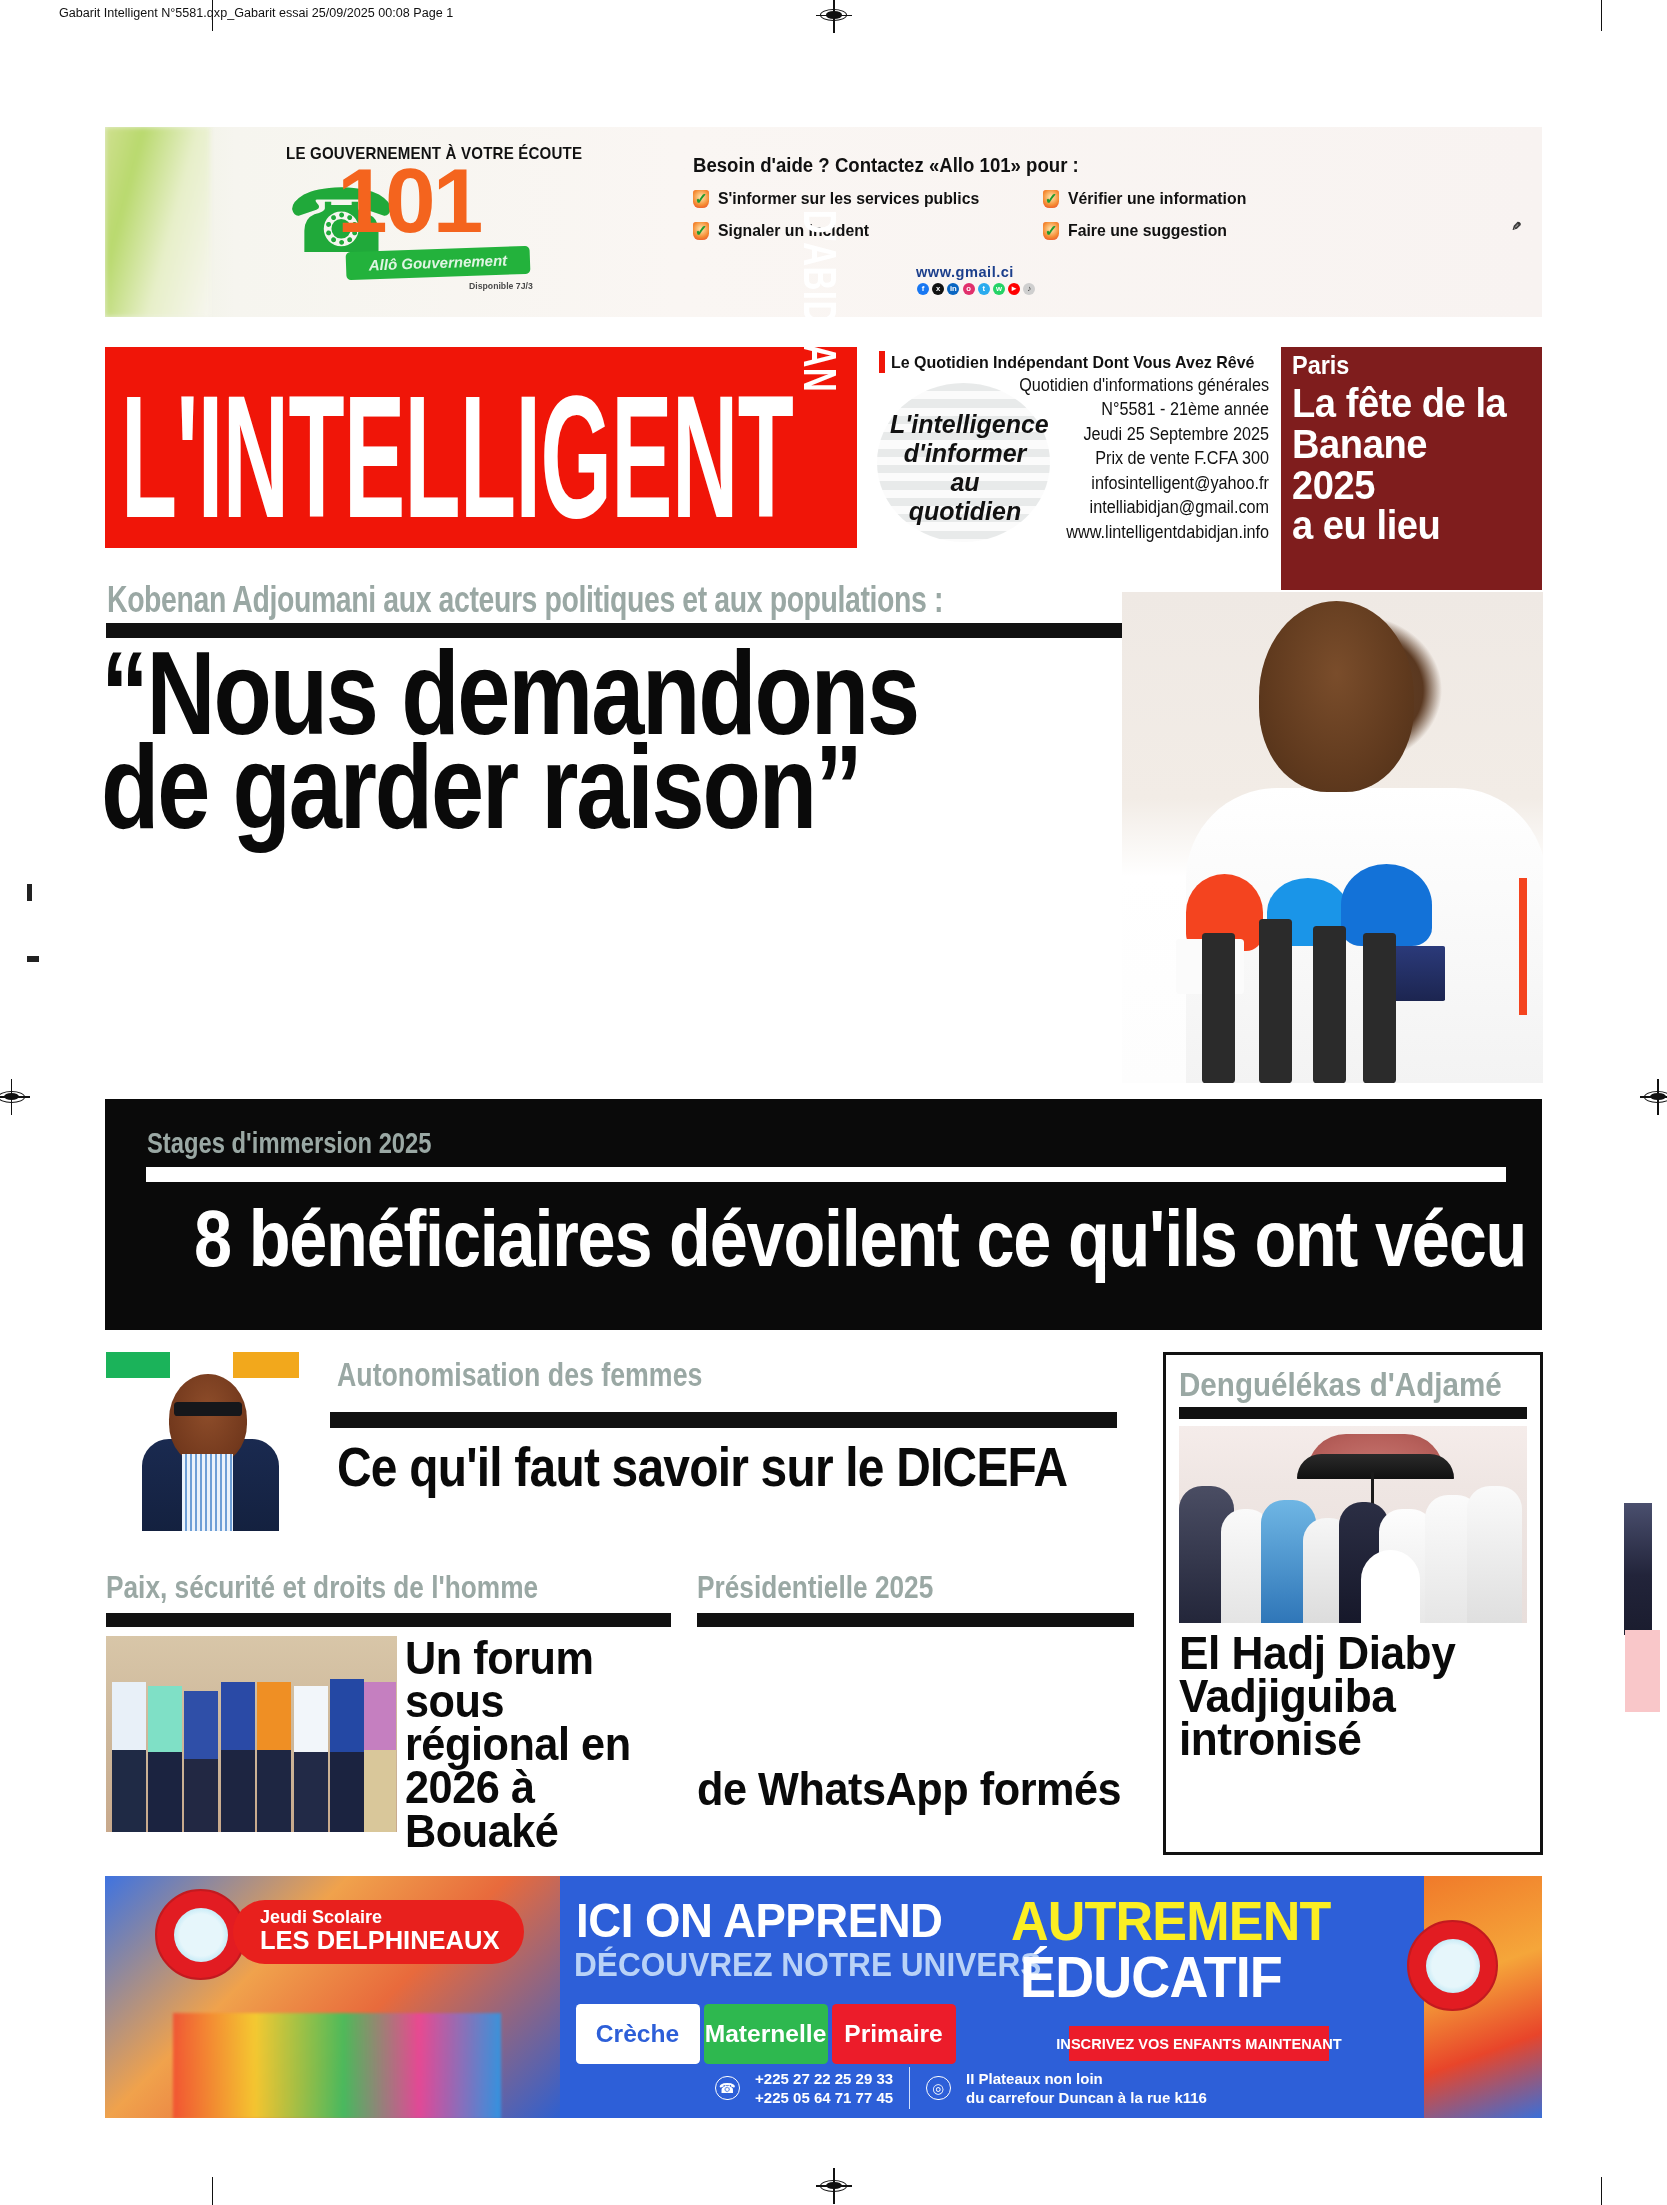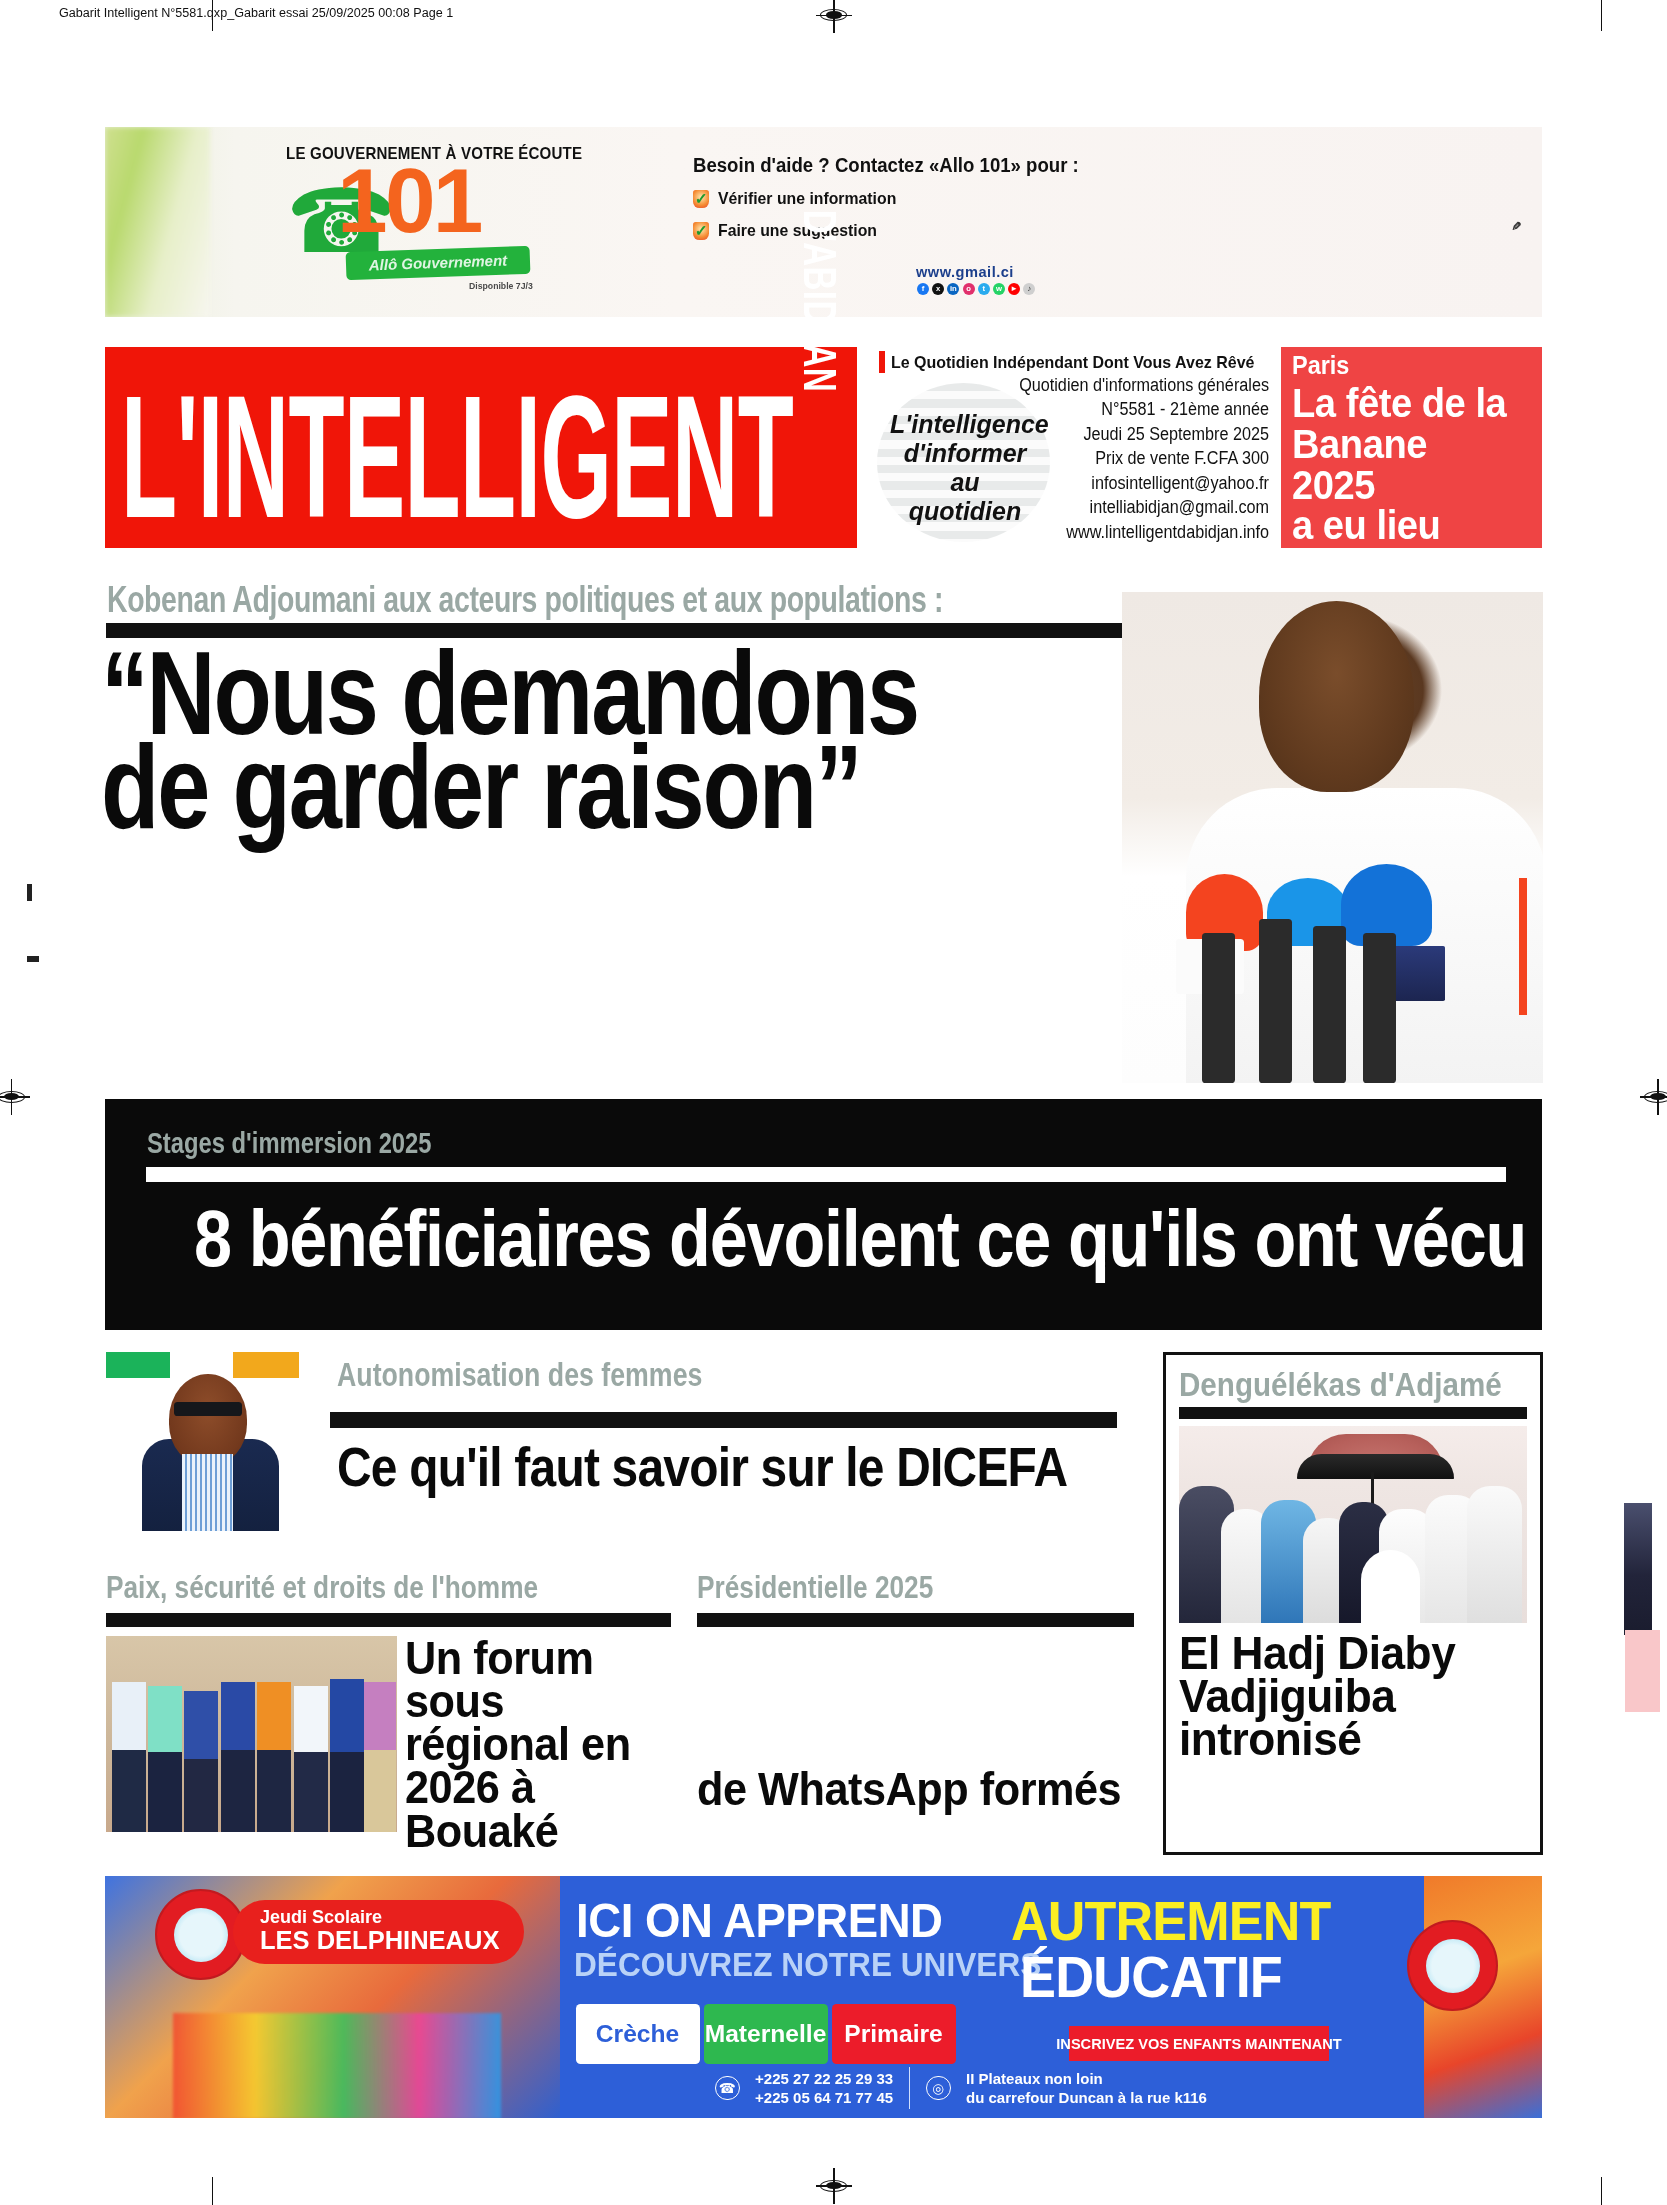--- a/index.html
+++ b/index.html
@@ -161,22 +161,22 @@
   .infoblock {
     position:absolute; left: 966px; top: 373px; width: 303px;
     text-align:right; color:#111;
     font-family:"Liberation Sans Narrow","Liberation Sans",sans-serif;
   }
   .infoblock div {
     font-size: 18px; line-height: 1.36; white-space: nowrap;
     transform: scaleX(0.9); transform-origin: right center;
   }
   .paris-red {
-    position:absolute; left: 1281px; top: 347px; width: 261px; height: 201px;
-    background:#ef4444; padding: 6.4px 10px 0 11px;
+    position:absolute; left: 1281px; top: 347px; width: 261px; height: 243px;
+    background:#7f1d1d; padding: 6.4px 10px 0 11px;
   }
   .paris-kicker {
     font-size: 25.5px; font-weight: bold; color:#fff; line-height: 1;
     font-family:"Liberation Sans Narrow","Liberation Sans",sans-serif;
     transform: scaleX(0.92); transform-origin: left top;
   }
   .paris-head {
     margin-top: 4.6px; font-size: 41px; font-weight: bold; color:#fff;
     line-height: .99; letter-spacing: -0.5px;
     font-family:"Liberation Sans Narrow","Liberation Sans",sans-serif;
@@ -513,20 +513,30 @@
     <div class="gov-phone-icon">☎</div>
     <div class="gov-101">101</div>
     <div class="gov-allo">
       <span>Allô Gouvernement</span>
     </div>
     <div class="gov-dispo">Disponible 7J/3</div>
 
     <div class="gov-right">
       <div class="gov-q">Besoin d'aide ? Contactez «Allo 101» pour :</div>
       <div class="gov-cols">
+        <div class="gov-col">
+          <div class="gov-item">
+            <span class="chk"></span>
+            <span class="txt">S'informer sur les services publics</span>
+          </div>
+          <div class="gov-item">
+            <span class="chk"></span>
+            <span class="txt">Signaler un incident</span>
+          </div>
+        </div>
         <div class="gov-col">
           <div class="gov-item">
             <span class="chk"></span>
             <span class="txt">Vérifier une information</span>
           </div>
           <div class="gov-item">
             <span class="chk"></span>
             <span class="txt">Faire une suggestion</span>
           </div>
         </div>

